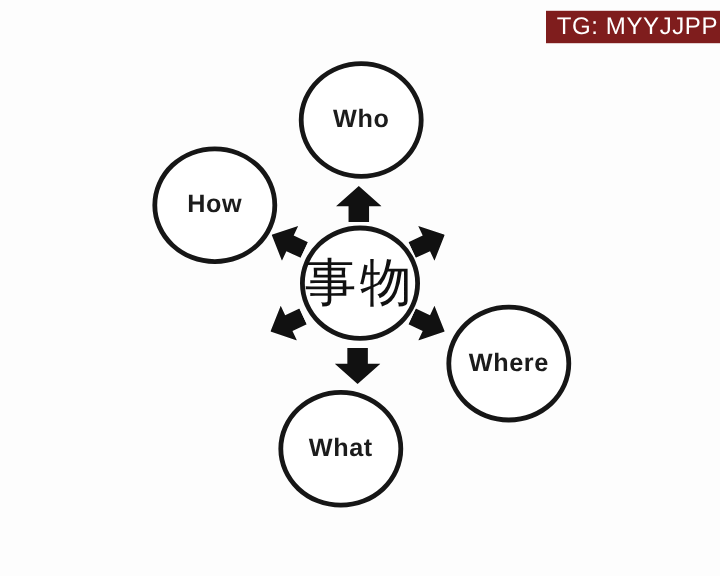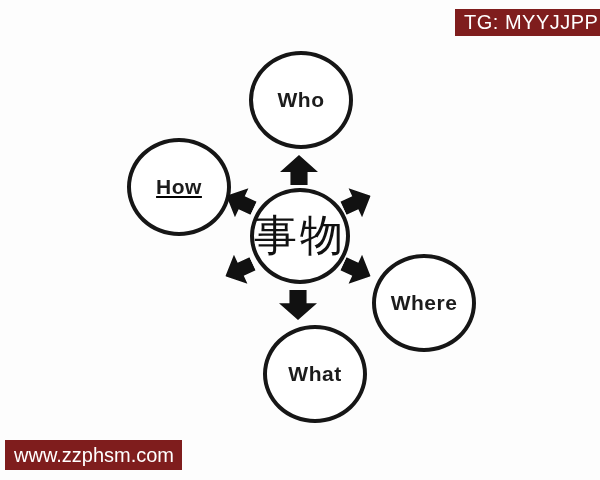--- a/index.html
+++ b/index.html
@@ -24,25 +24,25 @@
     text-align: right;
   }
   .node.outer { width: 104px; height: 98px; }
   .node .lbl {
     font-weight: 700;
     font-size: 21px;
     color: #1c1c1c;
     letter-spacing: 0.5px;
   }
   .node-who   { left: 249px; top: 51px;  }
-  .node-how   { left: 127px; top: 138px; text-decoration: underline; }
+  .node-how   { left: 127px; top: 122px; }
   .node-when  { left: 372px; top: 122px; }
   .node-why   { left: 126px; top: 254px; }
   .node-where { left: 372px; top: 254px; }
-  .node-what  { left: 263px; top: 325px; }
+  .node-what  { left: 232px; top: 325px; }
   .node-center {
     left: 250px; top: 188px;
     width: 100px; height: 96px;
   }
   .node-center .lbl {
     font-family: "DejaVu Serif", "Liberation Serif", serif;
     font-weight: 400;
     font-size: 43px;
     letter-spacing: 3px;
     color: #111111;
@@ -80,21 +80,20 @@
     padding-left: 9px;
     box-sizing: border-box;
   }
 </style>
 </head>
 <body>
 
 <div class="canvas">
 
   <div class="wm wm-top-right">TG: MYYJJPP</div>
-  <div class="wm wm-bottom-left">www.zzphsm.com</div>
 
   <div class="node outer node-who">
     <span class="lbl">Who</span>
   </div>
   <div class="node outer node-where">
     <span class="lbl">Where</span>
   </div>
   <div class="node outer node-what">
     <span class="lbl">What</span>
   </div>

